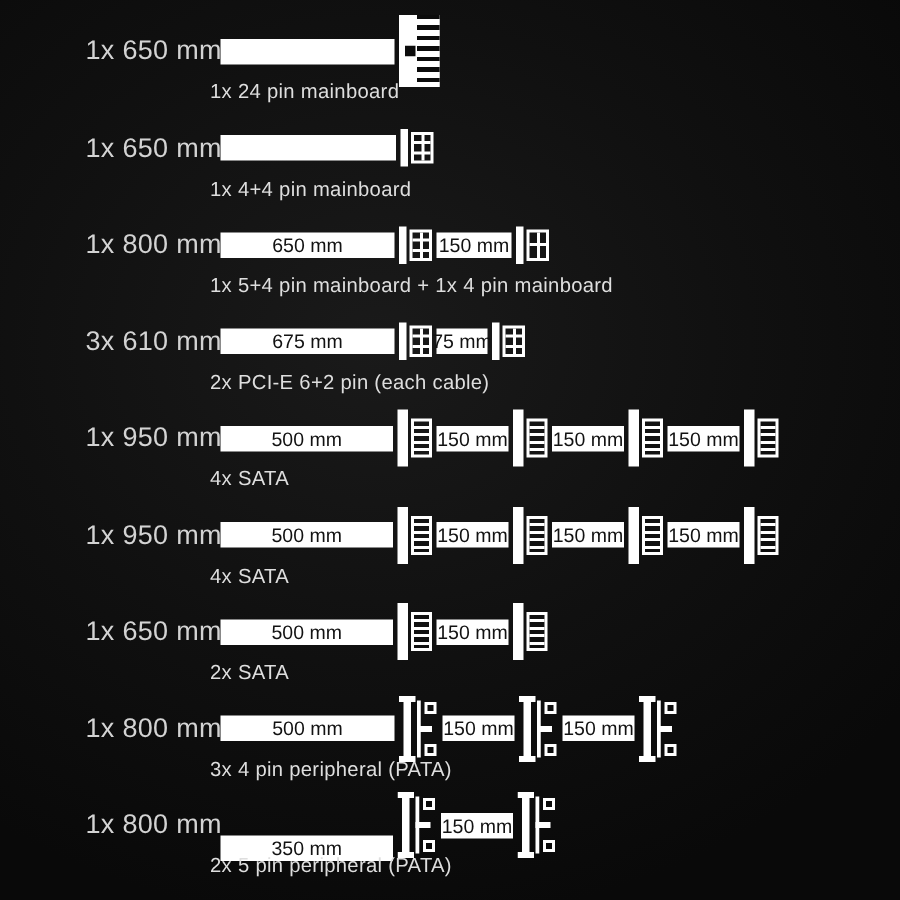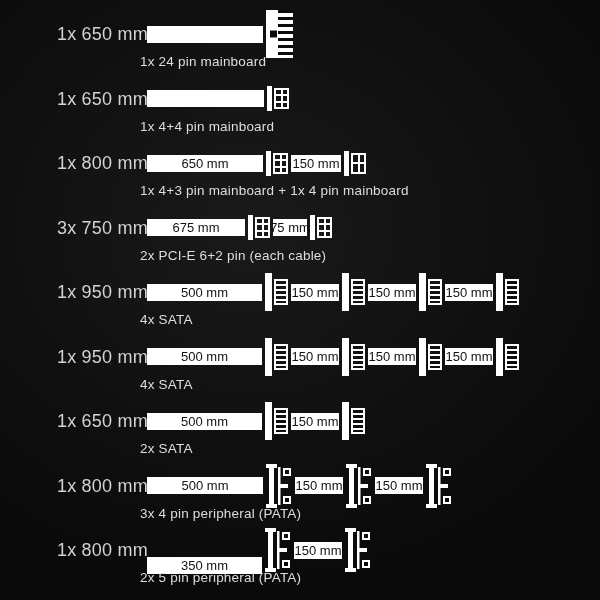--- a/index.html
+++ b/index.html
@@ -91,26 +91,26 @@
           <div class="gridbox grid-8"></div>
         </div>
         <div class="cable-bar" style="width: 50px;">
           <span class="bar-text">150 mm</span>
         </div>
         <div class="conn">
           <div class="clip"></div>
           <div class="gridbox grid-4"></div>
         </div>
       </div>
-      <div class="caption">1x 4+3 pin mainboard + 1x 4 pin mainboard</div>
+      <div class="caption">1x 5+4 pin mainboard + 1x 4 pin mainboard</div>
     </div>
     <div class="row" style="top: 227.5px;">
-      <div class="row-label">3x 750 mm</div>
-      <div class="assembly">
-        <div class="cable-bar" style="width: 98px;">
+      <div class="row-label">3x 610 mm</div>
+      <div class="assembly">
+        <div class="cable-bar" style="width: 116px;">
           <span class="bar-text">675 mm</span>
         </div>
         <div class="conn">
           <div class="clip"></div>
           <div class="gridbox grid-8"></div>
         </div>
         <div class="cable-bar" style="width: 34px;">
           <span class="bar-text">75 mm</span>
         </div>
         <div class="conn">

